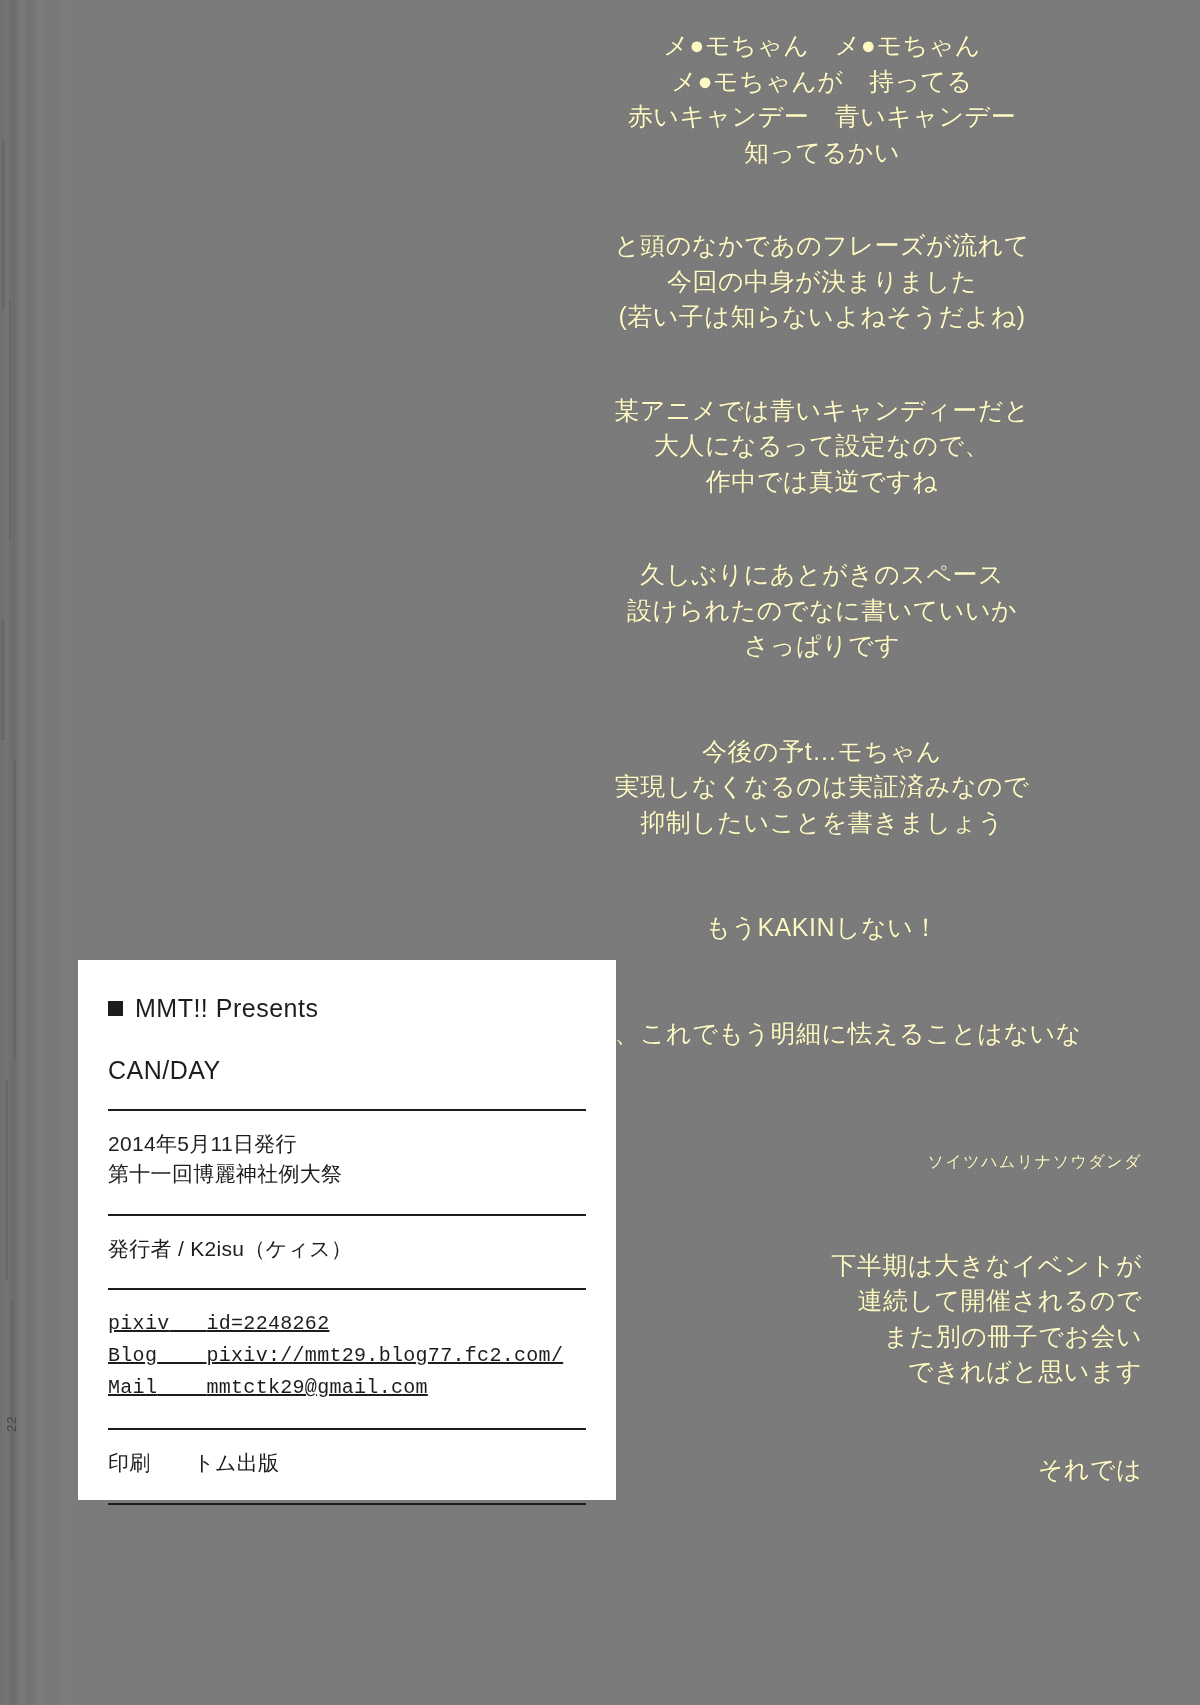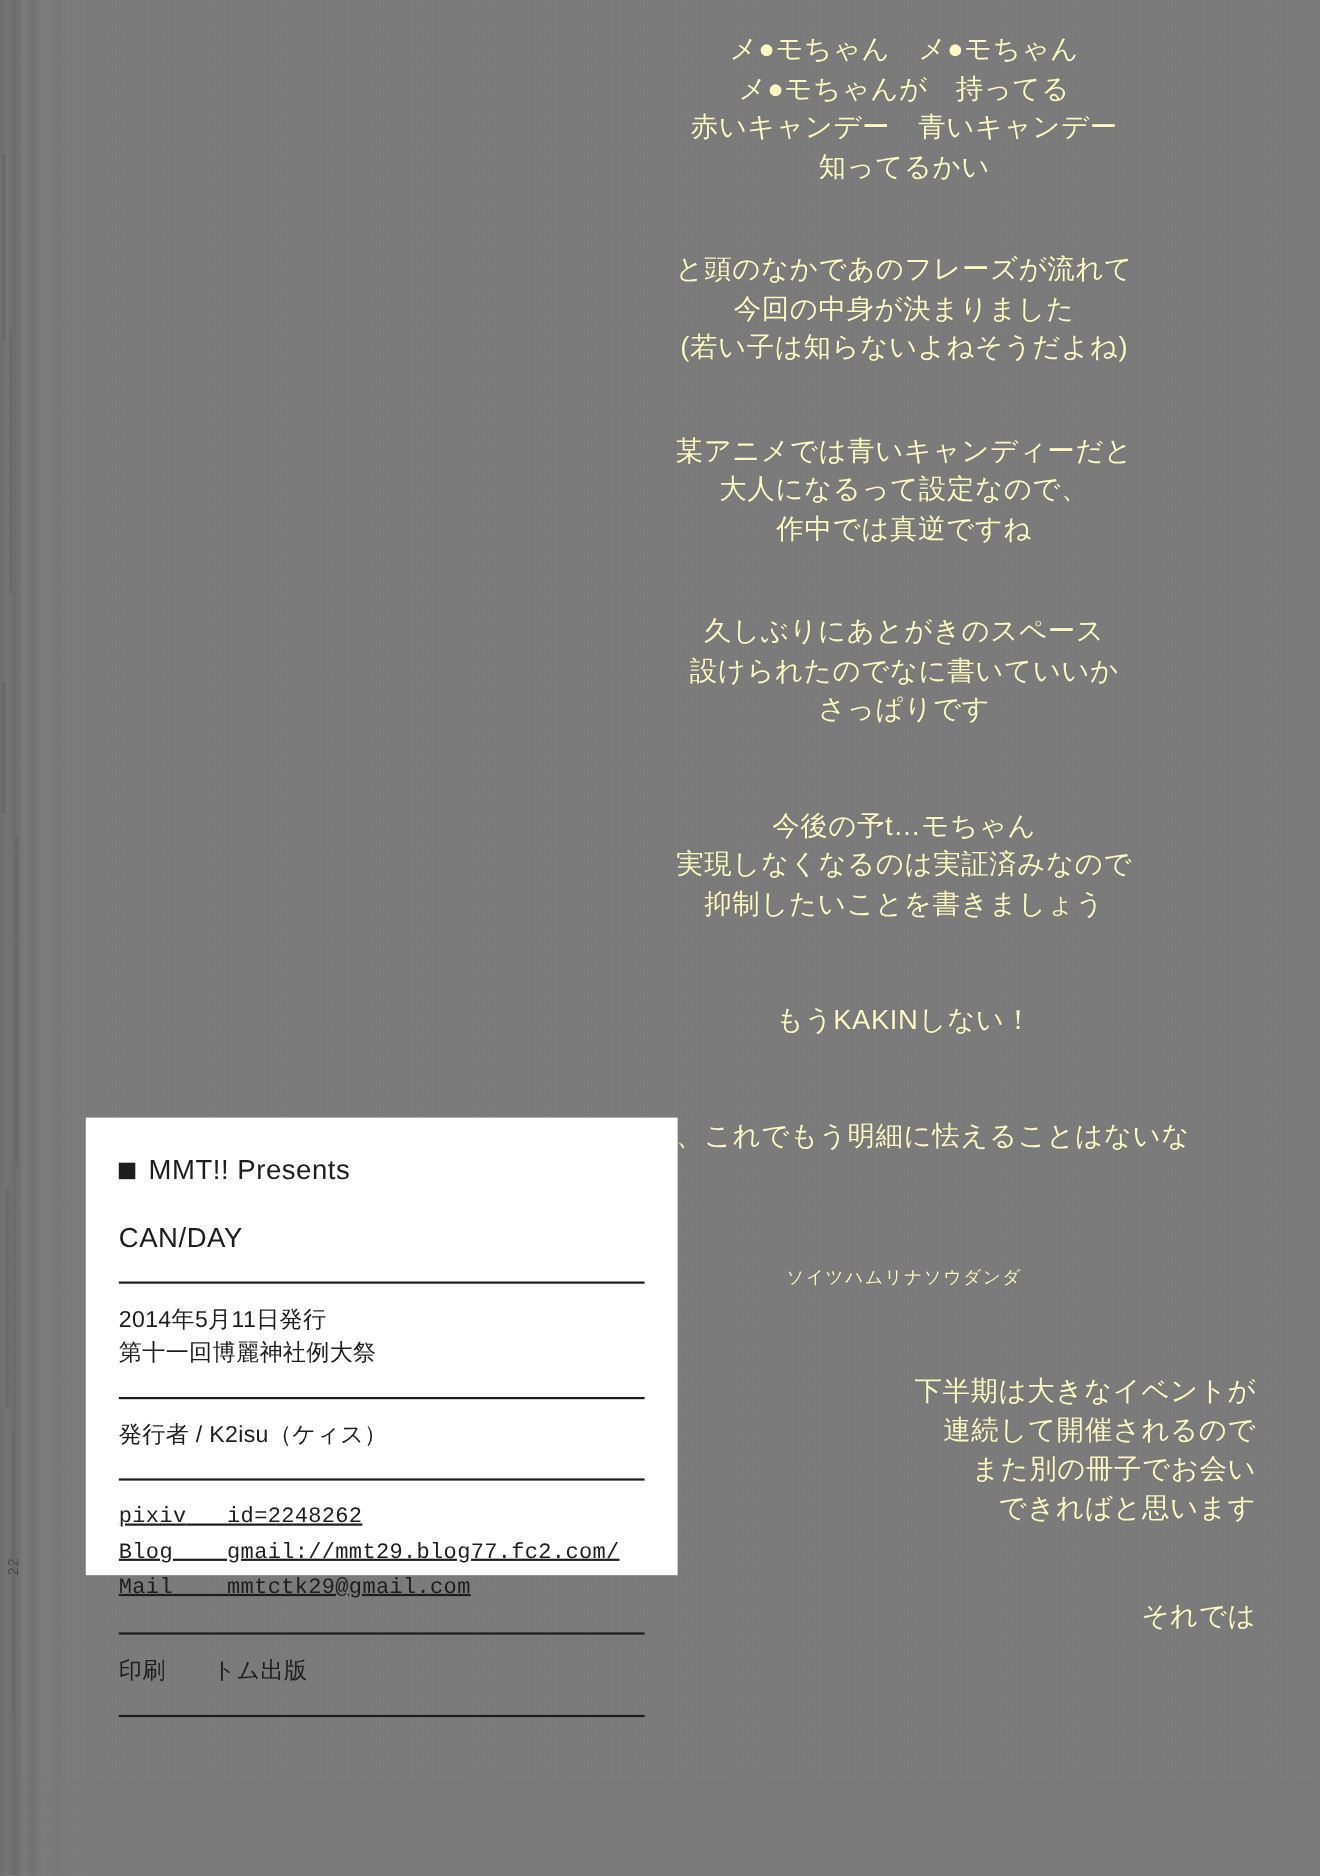--- a/index.html
+++ b/index.html
@@ -66,23 +66,23 @@
     font-size: 16px;
     letter-spacing: 1.5px;
   }
   .afterword .gap-lg { margin-bottom: 58px; }
   .afterword .gap-xl { margin-bottom: 70px; }
 
   
   .colophon {
     position: absolute;
     left: 78px;
-    top: 1016px;
+    top: 960px;
     width: 538px;
-    height: 416px;
+    height: 540px;
     background: #ffffff;
     color: #1d1d1d;
     box-sizing: border-box;
     padding: 34px 30px 0 30px;
   }
   .colophon-row {
     display: flex;
     align-items: center;
     gap: 12px;
   }
@@ -183,21 +183,21 @@
   </p>
 
   <p class="gap-xl">
     <span>もうKAKINしない！</span>
   </p>
 
   <p style="margin-bottom:100px;">
     <span>よし、これでもう明細に怯えることはないな</span>
   </p>
 
-  <p class="right small" style="margin-bottom:74px;text-align:center;">
+  <p class="right small" style="margin-bottom:74px;">
     <span>ソイツハムリナソウダンダ</span>
   </p>
 
   <p class="right" style="margin-bottom:62px;">
     <span>下半期は大きなイベントが</span><br>
     <span>連続して開催されるので</span><br>
     <span>また別の冊子でお会い</span><br>
     <span>できればと思います</span>
   </p>
 
@@ -224,21 +224,21 @@
   </div>
 
   <div class="hr"></div>
 
   <div class="block">発行者  /  K2isu（ケィス）</div>
 
   <div class="hr"></div>
 
   <div class="block mono">
     <div class="kv"><span>pixiv</span>&nbsp;&nbsp;&nbsp;<span>id=2248262</span></div>
-    <div class="kv"><span>Blog</span>&nbsp;&nbsp;&nbsp;&nbsp;<span>gmail://mmt29.blog77.fc2.com/</span></div>
+    <div class="kv"><span>Blog</span>&nbsp;&nbsp;&nbsp;&nbsp;<span>pixiv://mmt29.blog77.fc2.com/</span></div>
     <div class="kv"><span>Mail</span>&nbsp;&nbsp;&nbsp;&nbsp;<span>mmtctk29@gmail.com</span></div>
   </div>
 
   <div class="hr"></div>
 
   <div class="block">印刷　　トム出版</div>
 
   <div class="hr"></div>
 
 

